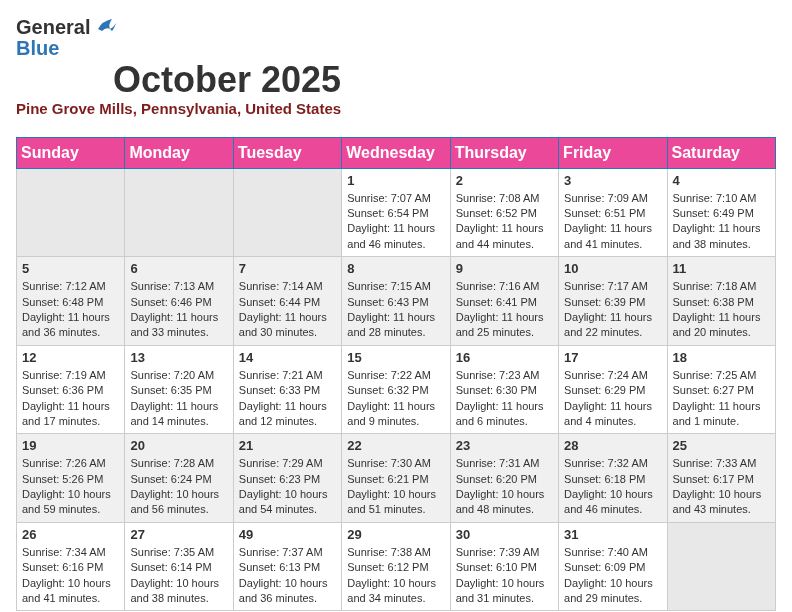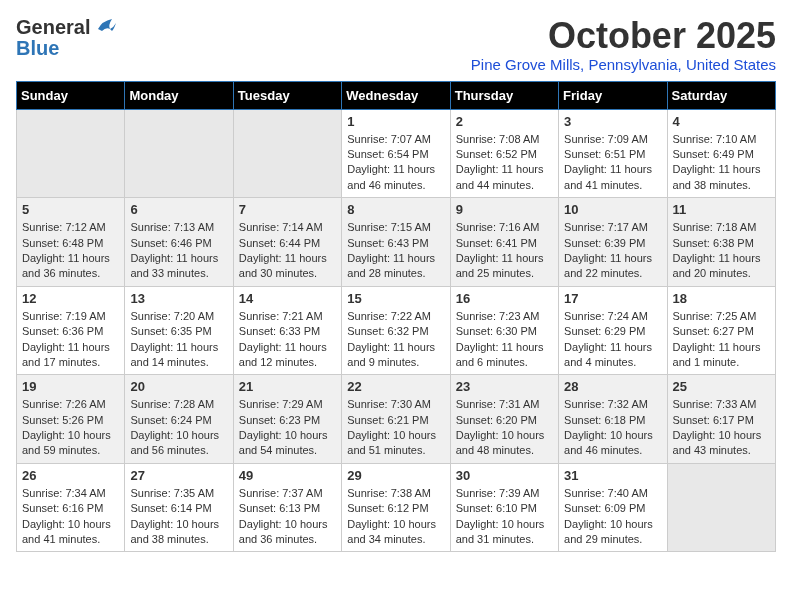--- a/index.html
+++ b/index.html
@@ -7,49 +7,51 @@
       font-family: Arial, sans-serif;
       background: #fff;
       width: 792px;
       min-height: 612px;
       padding: 16px;
     }
     .header {
       display: flex;
       justify-content: space-between;
       align-items: flex-start;
-      margin-bottom: 8px;
+      margin-bottom: 20px;
+      flex-direction: column;
     }
     .logo {
       display: flex;
       flex-direction: column;
       align-items: flex-start;
     }
     .title-block {
       text-align: right;
     }
     .month-title {
       font-size: 36px;
       font-weight: bold;
       color: #333;
       line-height: 1.1;
     }
     .location {
       font-size: 15px;
-      color: #1d4ed8;
+      color: #7f1d1d;
+      font-weight: bold;
     }
     table {
       width: 100%;
       border-collapse: collapse;
       table-layout: fixed;
     }
     thead tr th {
-      background-color: #000000;
+      background-color: #ec4899;
       color: #fff;
-      font-size: 13px;
+      font-size: 16px;
       font-weight: bold;
       padding: 6px 4px;
       text-align: left;
       border: 1px solid #2e75b6;
     }
     tbody tr td {
       border: 1px solid #ccc;
       vertical-align: top;
       padding: 4px 5px;
       height: 88px;

